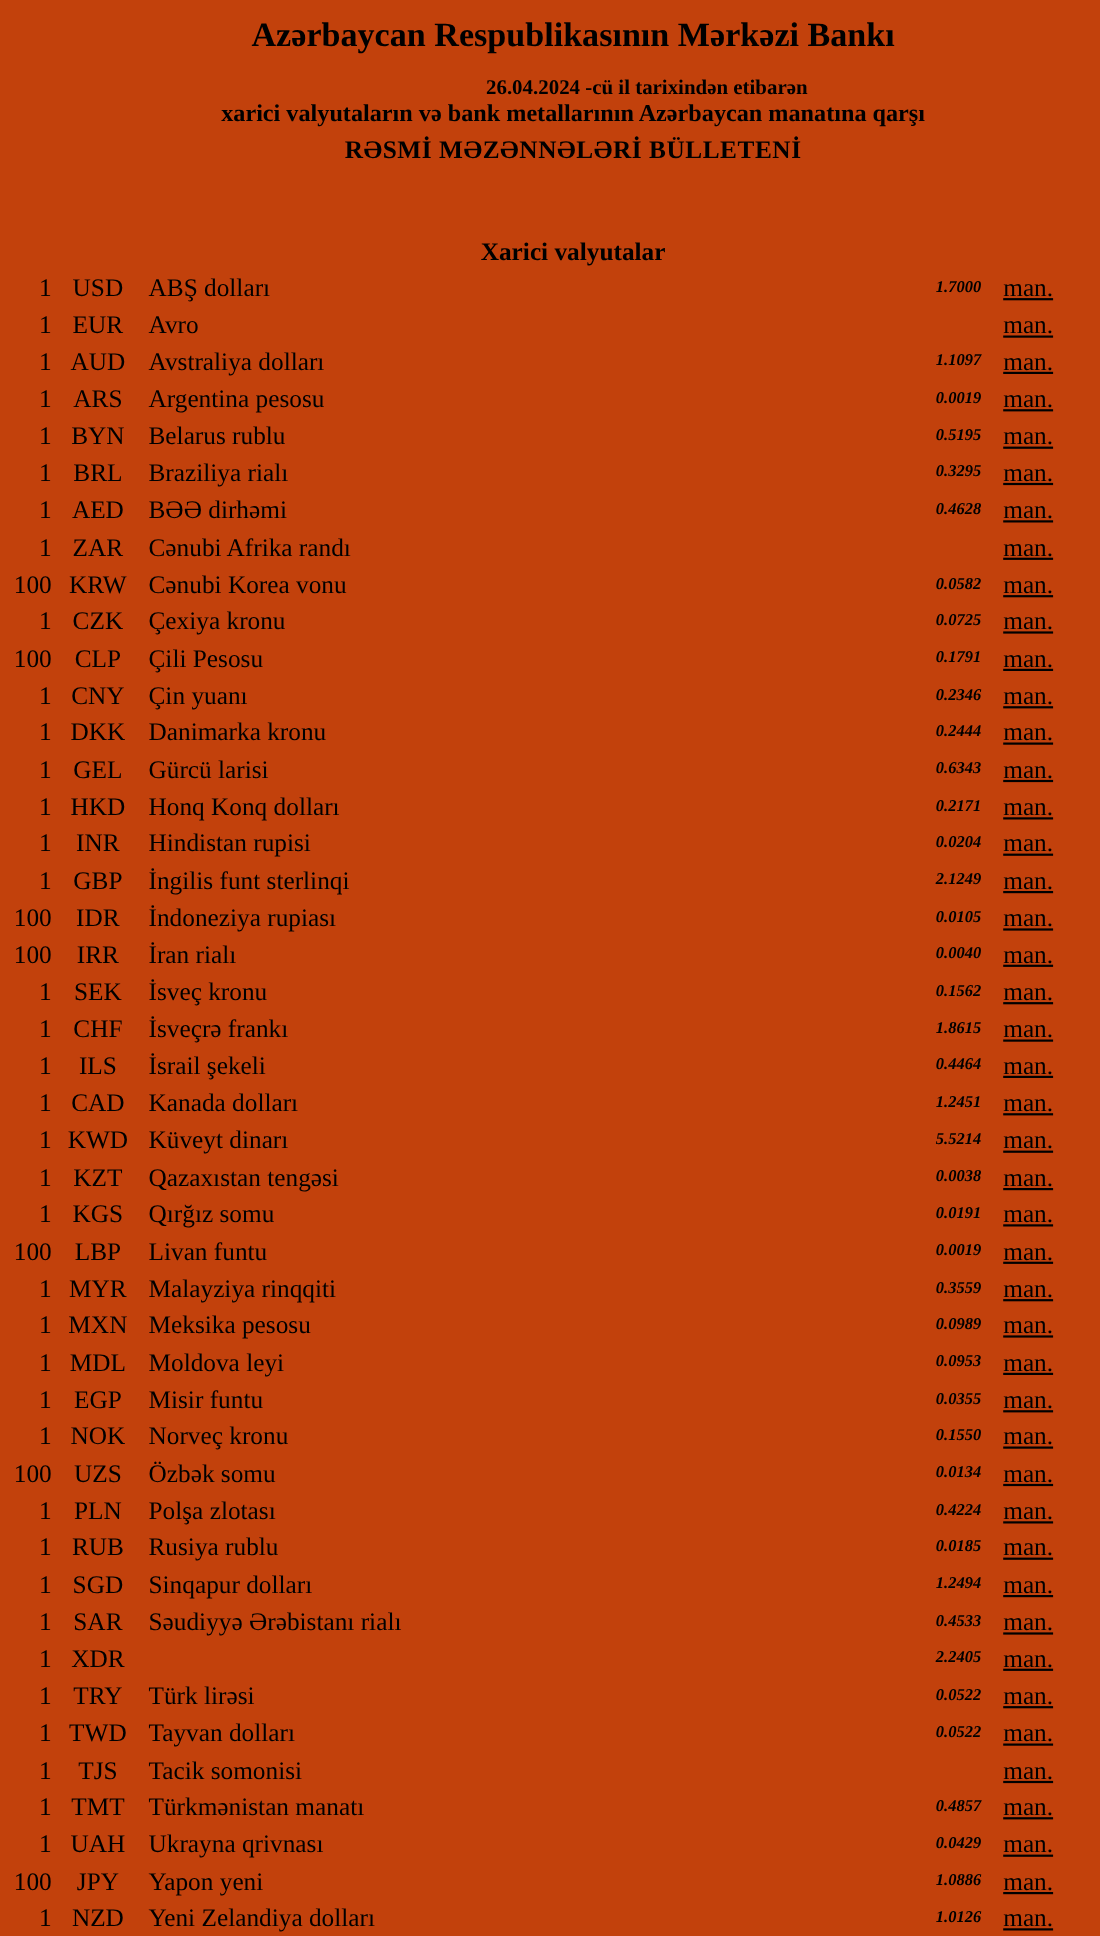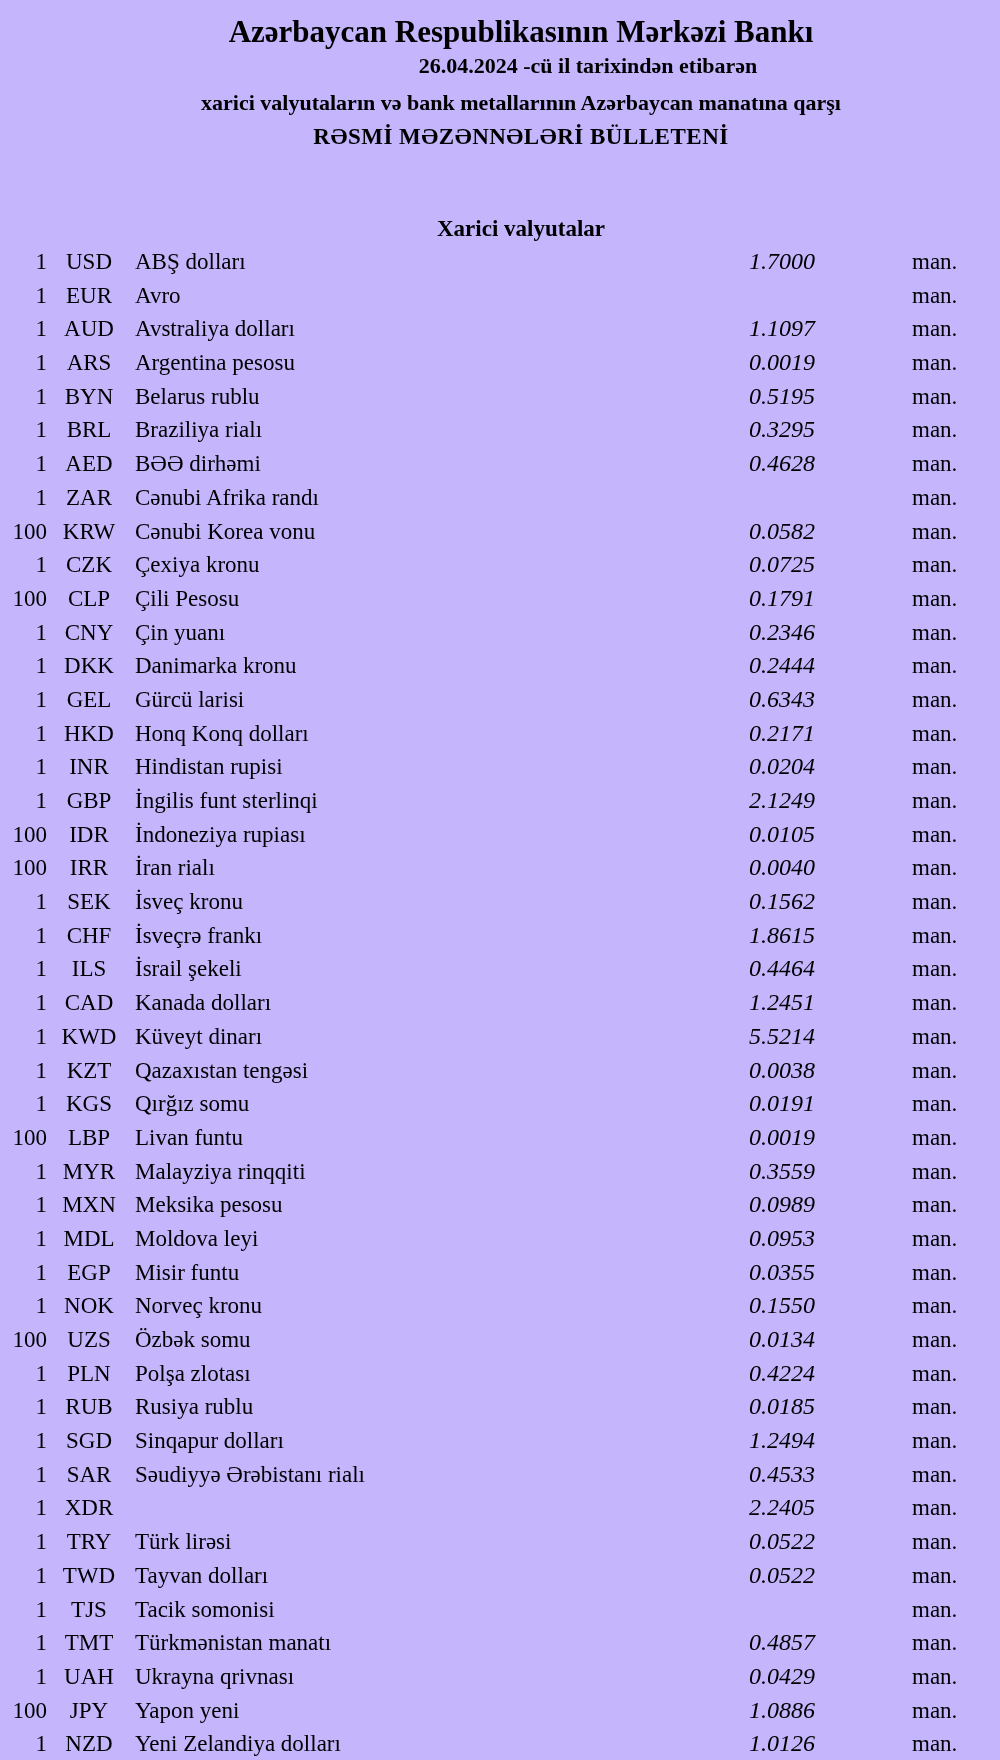--- a/index.html
+++ b/index.html
@@ -6,41 +6,41 @@
     margin: 0;
     padding: 0;
     background: #ffffff;
     color: #000000;
     font-family: "Liberation Serif", "DejaVu Serif", serif;
   }
   .page {
     position: relative;
     width: 1000px;
     height: 1760px;
-    background: #c4b5fd;
+    background: #c2410c;
     overflow: hidden;
   }
   .doc-title {
     position: absolute;
     top: 12px;
     left: 0;
     width: 1042px;
     text-align: center;
     font-size: 31px;
     font-weight: bold;
     line-height: 40px;
     white-space: nowrap;
   }
   .date-line {
     position: absolute;
-    top: 55px;
+    top: 69px;
     left: 176px;
     width: 824px;
     text-align: center;
-    font-size: 22px;
+    font-size: 19px;
     font-weight: bold;
     line-height: 22px;
     white-space: nowrap;
   }
   .subject-line {
     position: absolute;
     top: 92px;
     left: 0;
     width: 1042px;
     text-align: center;
@@ -88,26 +88,26 @@
     font-size: 23px;
     line-height: 33.7px;
     white-space: nowrap;
   }
   .qty  { left: 0;     width: 47px;  text-align: right; }
   .code { left: 53px;  width: 72px;  text-align: center; }
   .name { left: 135px; font-family: Liberation Serif, serif; }
   .rate {
     left: 672px;
     width: 220px;
-    text-align: center;
-    font-weight: normal;
+    text-align: right;
+    font-weight: bold;
     font-style: italic;
-    font-size: 24px;
-  }
-  .unit { left: 912px; }
+    font-size: 15px;
+  }
+  .unit { left: 912px; text-decoration: underline; }
 </style>
 </head>
 <body>
 
 <div class="page">
   <div class="doc-title">Azərbaycan Respublikasının Mərkəzi Bankı</div>
   <div class="date-line">26.04.2024 -cü il tarixindən etibarən</div>
   <div class="subject-line">xarici valyutaların və bank metallarının Azərbaycan manatına qarşı</div>
   <div class="bulletin-line">RƏSMİ MƏZƏNNƏLƏRİ BÜLLETENİ</div>
   <div class="section-title">Xarici valyutalar</div>

